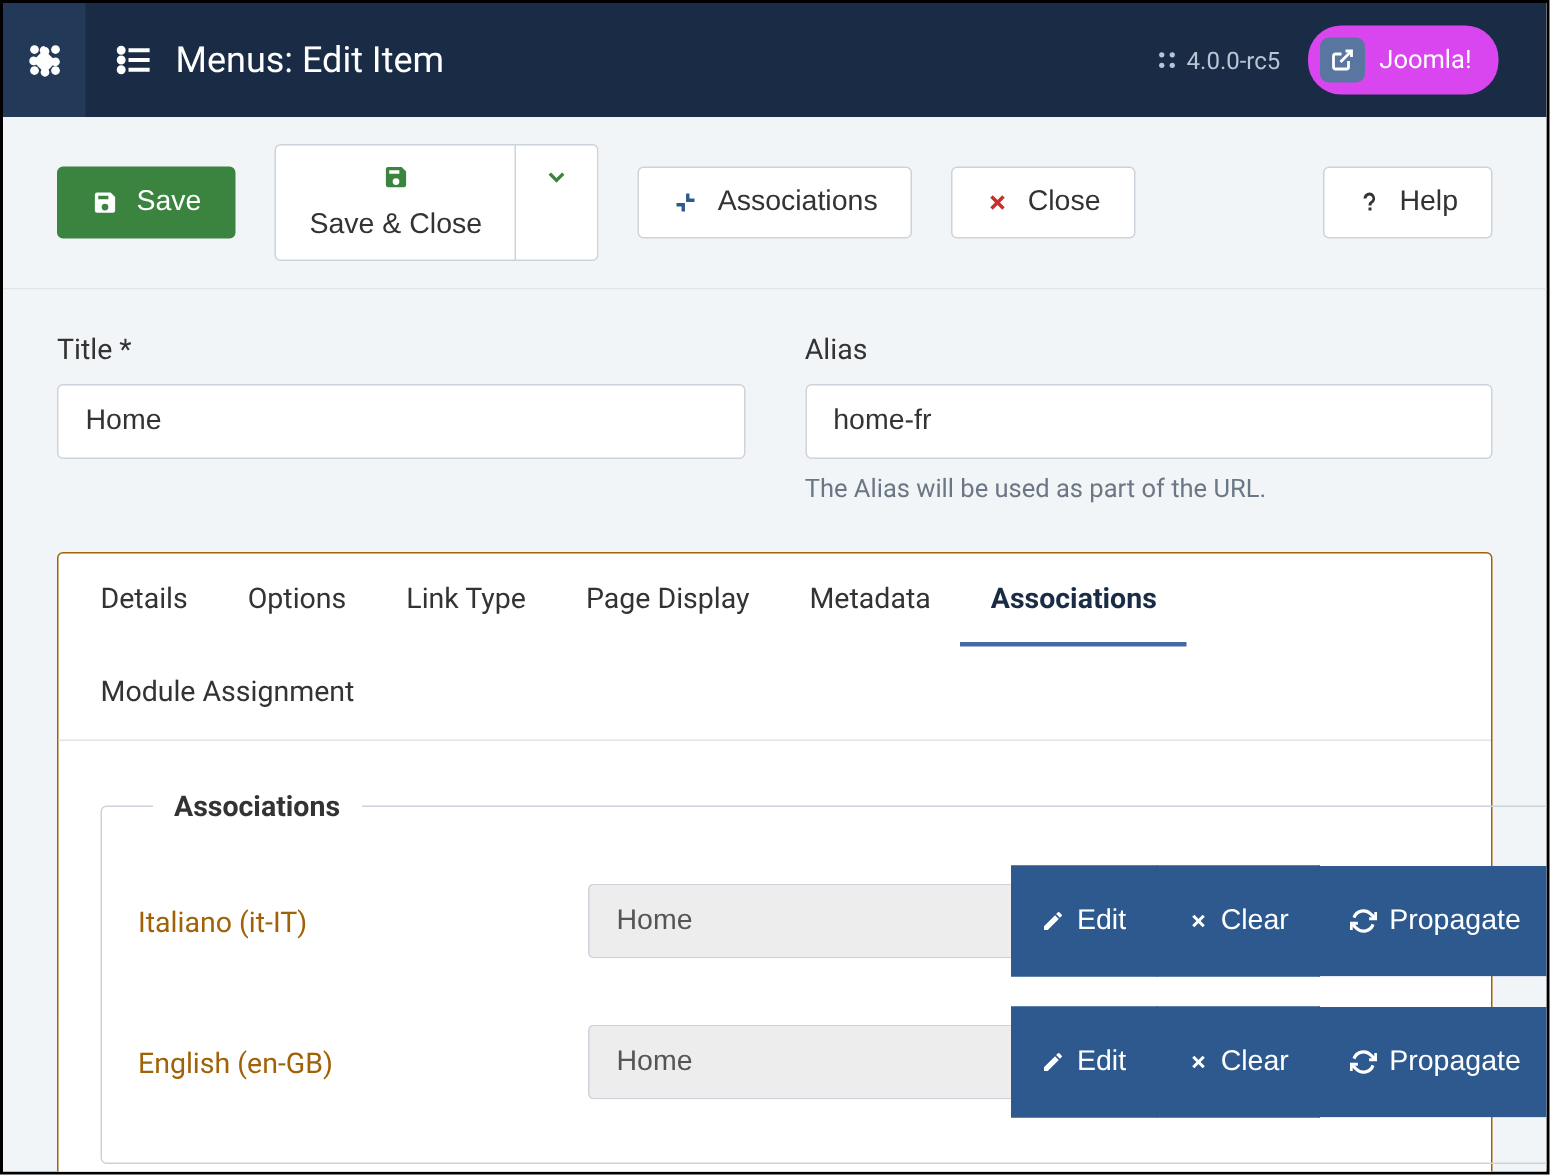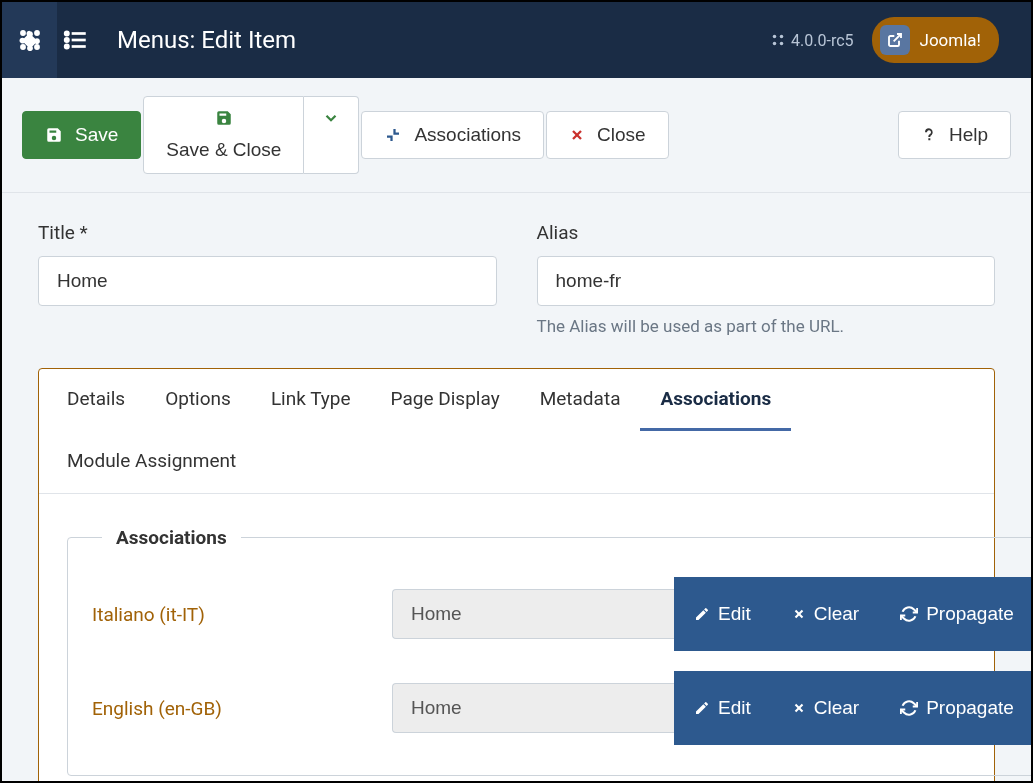--- a/index.html
+++ b/index.html
@@ -2,29 +2,29 @@
 <html><head>
   <meta charset="utf-8">
   <style>
     * { box-sizing: border-box; margin: 0; padding: 0; }
     body { font-family: -apple-system, BlinkMacSystemFont, "Segoe UI", Roboto, Arial, sans-serif; font-size: 16px; background: #fff; color: #333; width: 1033px; height: 783px; overflow: hidden; border: 2px solid #000; }
     
     
     .topbar { display: flex; align-items: center; height: 76px; background: #1a2c45; color: #fff; }
     .topbar-logo { width: 55px; height: 76px; background: #233958; display: flex; align-items: center; justify-content: center; }
     .topbar-logo svg { width: 28px; height: 28px; }
-    .topbar-title-wrap { display: flex; align-items: center; gap: 28px; padding-left: 6px; flex: 1; }
+    .topbar-title-wrap { display: flex; align-items: center; gap: 14px; padding-left: 20px; flex: 1; }
     .topbar-title { font-size: 24px; font-weight: 400; color: #fff; }
     .topbar-right { display: flex; align-items: center; gap: 18px; padding-right: 32px; }
     .version-badge { font-size: 16px; color: #b8c5d6; display: flex; align-items: center; gap: 6px; }
-    .joomla-link { display: flex; align-items: center; gap: 10px; background: #a16207; padding: 8px 18px 8px 8px; border-radius: 22px; color: #fff; font-size: 17px; }
+    .joomla-link { display: flex; align-items: center; gap: 10px; background: #d946ef; padding: 8px 18px 8px 8px; border-radius: 22px; color: #fff; font-size: 17px; }
     .joomla-link .icon-box { width: 30px; height: 30px; background: #5976a1; border-radius: 6px; display: flex; align-items: center; justify-content: center; }
     
     
-    .toolbar { display: flex; align-items: center; gap: 2px; padding: 18px 20px; background: #f2f5f8; border-bottom: 1px solid #e0e4e9; }
+    .toolbar { display: flex; align-items: center; gap: 26px; padding: 18px 36px; background: #f2f5f8; border-bottom: 1px solid #e0e4e9; }
     .btn { display: inline-flex; align-items: center; gap: 12px; padding: 12px 22px; font-size: 19px; border-radius: 4px; border: 1px solid #ccd3da; background: #fff; cursor: pointer; color: #333; }
     .btn-primary { background: #3a8440; border-color: #3a8440; color: #fff; }
     .btn-group { display: inline-flex; }
     .btn-group .btn { border-radius: 0; flex-direction: column; }
     .btn-group .btn:first-child { border-radius: 4px 0 0 4px; }
     .btn-group .btn:last-child { border-radius: 0 4px 4px 0; border-left: none; }
     .btn .icon { display: inline-flex; }
     .toolbar-spacer { flex: 1; }
     
     

